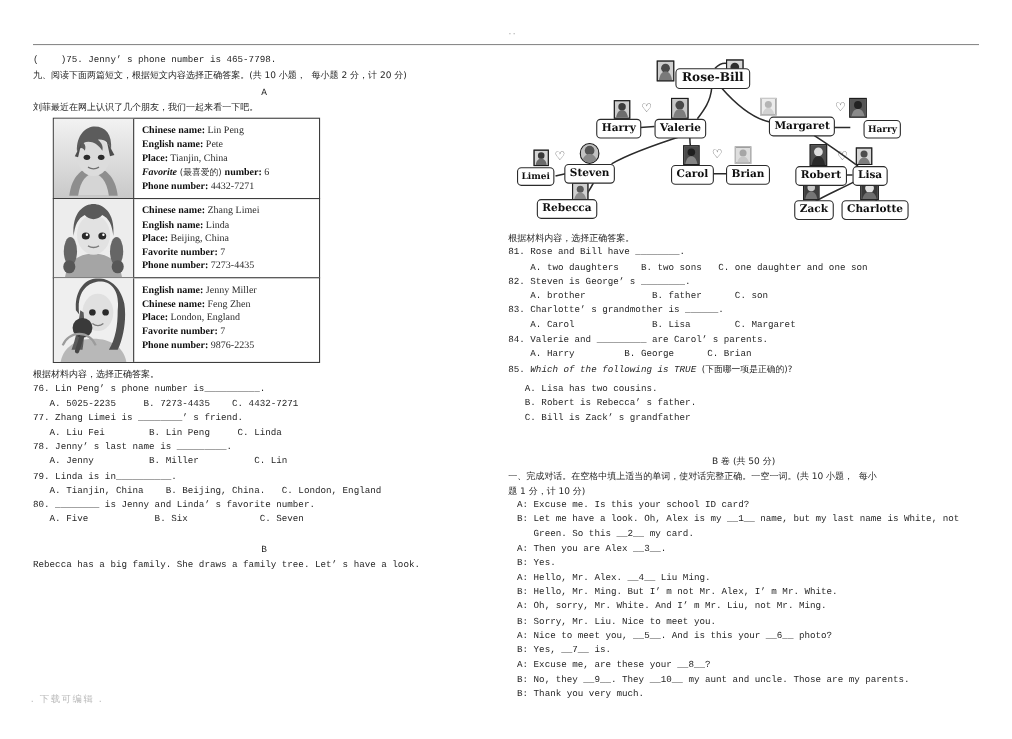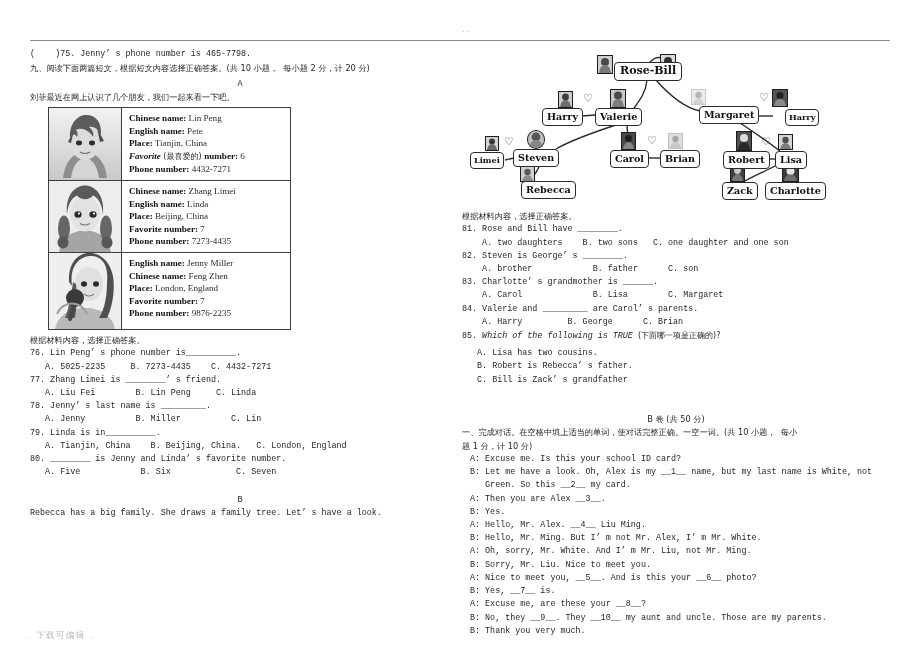--- a/index.html
+++ b/index.html
@@ -420,21 +420,21 @@
       <div class="node" style="left:78px;top:60px;">Harry</div>
       <div class="node" style="left:131px;top:60px;">Valerie</div>
       <div class="node" style="left:235px;top:58px;">Margaret</div>
       <div class="node small" style="left:309px;top:61px;margin-left:12px;">Harry</div>
       <div class="node small" style="left:6px;top:104px;">Limei</div>
       <div class="node" style="left:49px;top:101px;">Steven</div>
       <div class="node" style="left:146px;top:102px;">Carol</div>
       <div class="node" style="left:196px;top:102px;">Brian</div>
       <div class="node" style="left:259px;top:103px;">Robert</div>
       <div class="node" style="left:311px;top:103px;">Lisa</div>
-      <div class="node" style="left:57px;top:133px;">Rebecca</div>
+      <div class="node" style="left:24px;top:133px;">Rebecca</div>
       <div class="node" style="left:258px;top:134px;">Zack</div>
       <div class="node" style="left:301px;top:134px;">Charlotte</div>
     </div>
 
     <div class="ln-cn" style="margin-top:2px;">根据材料内容，选择正确答案。</div>
 
     <div>
       <div class="ln">81. Rose and Bill have ________.</div>
       <div class="ln">    A. two daughters    B. two sons   C. one daughter and one son</div>
     </div>

